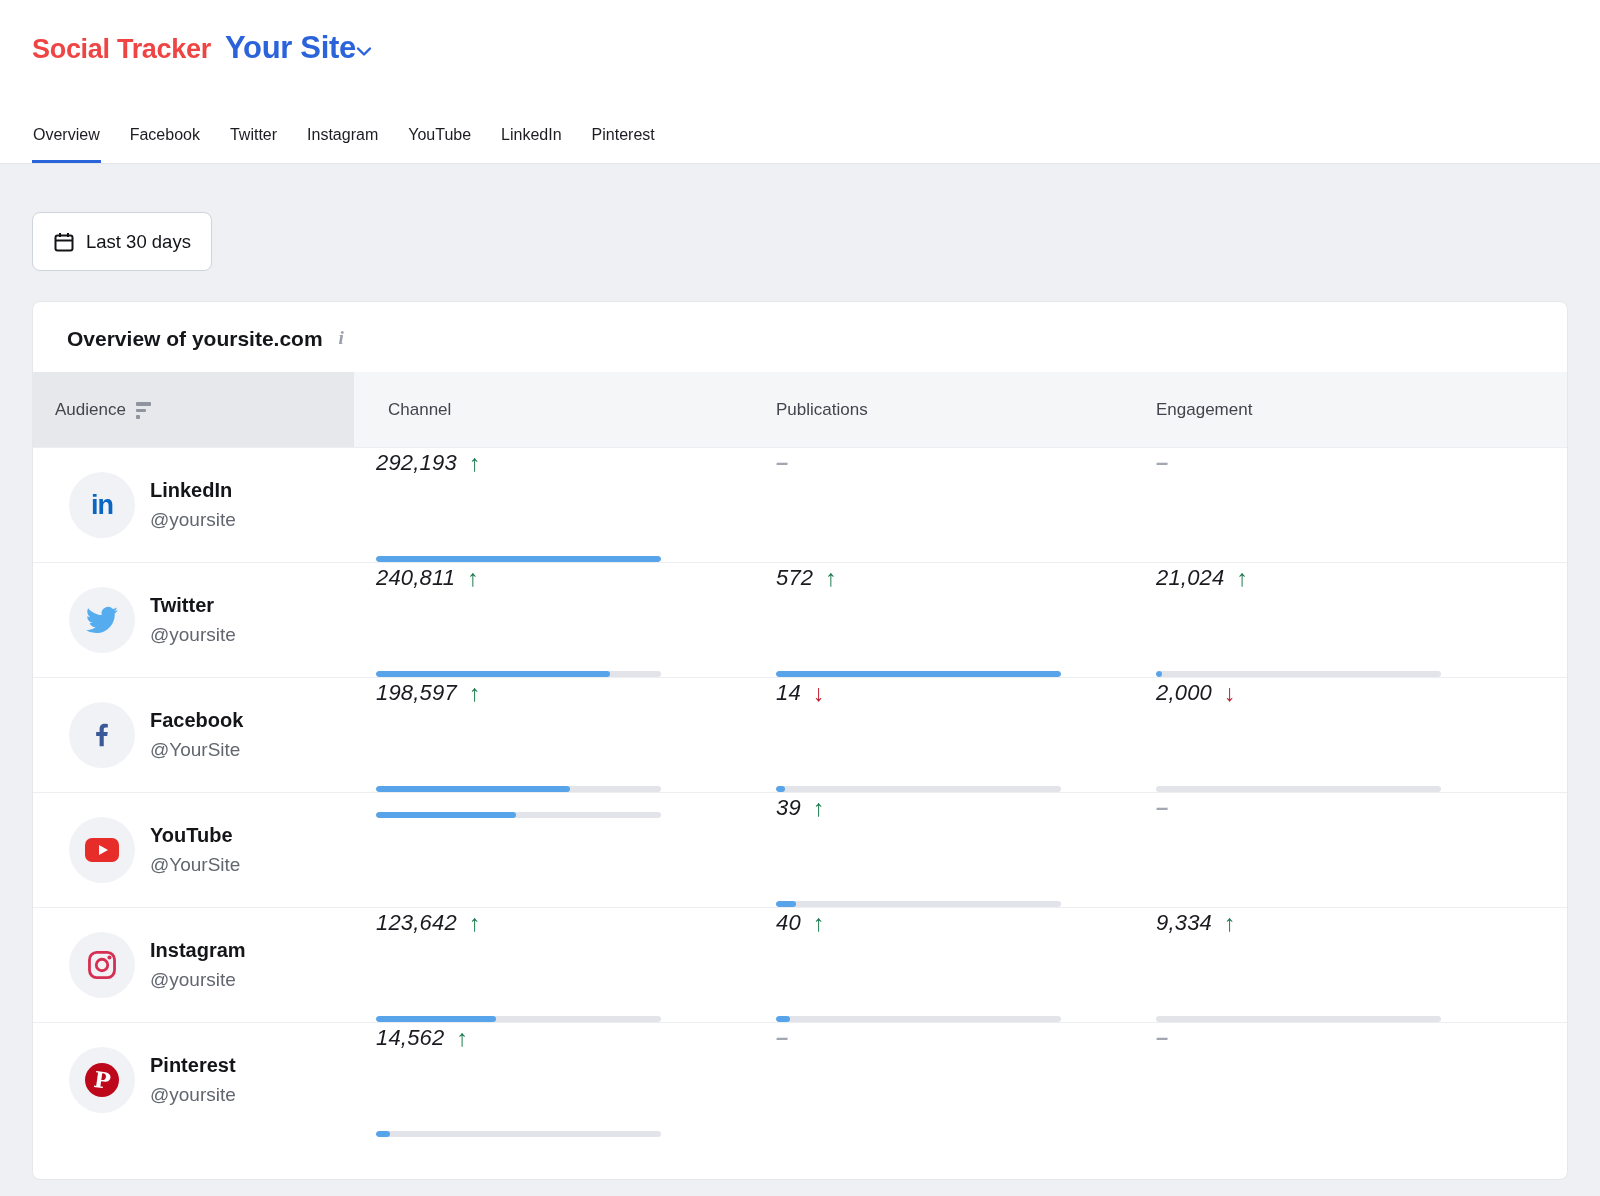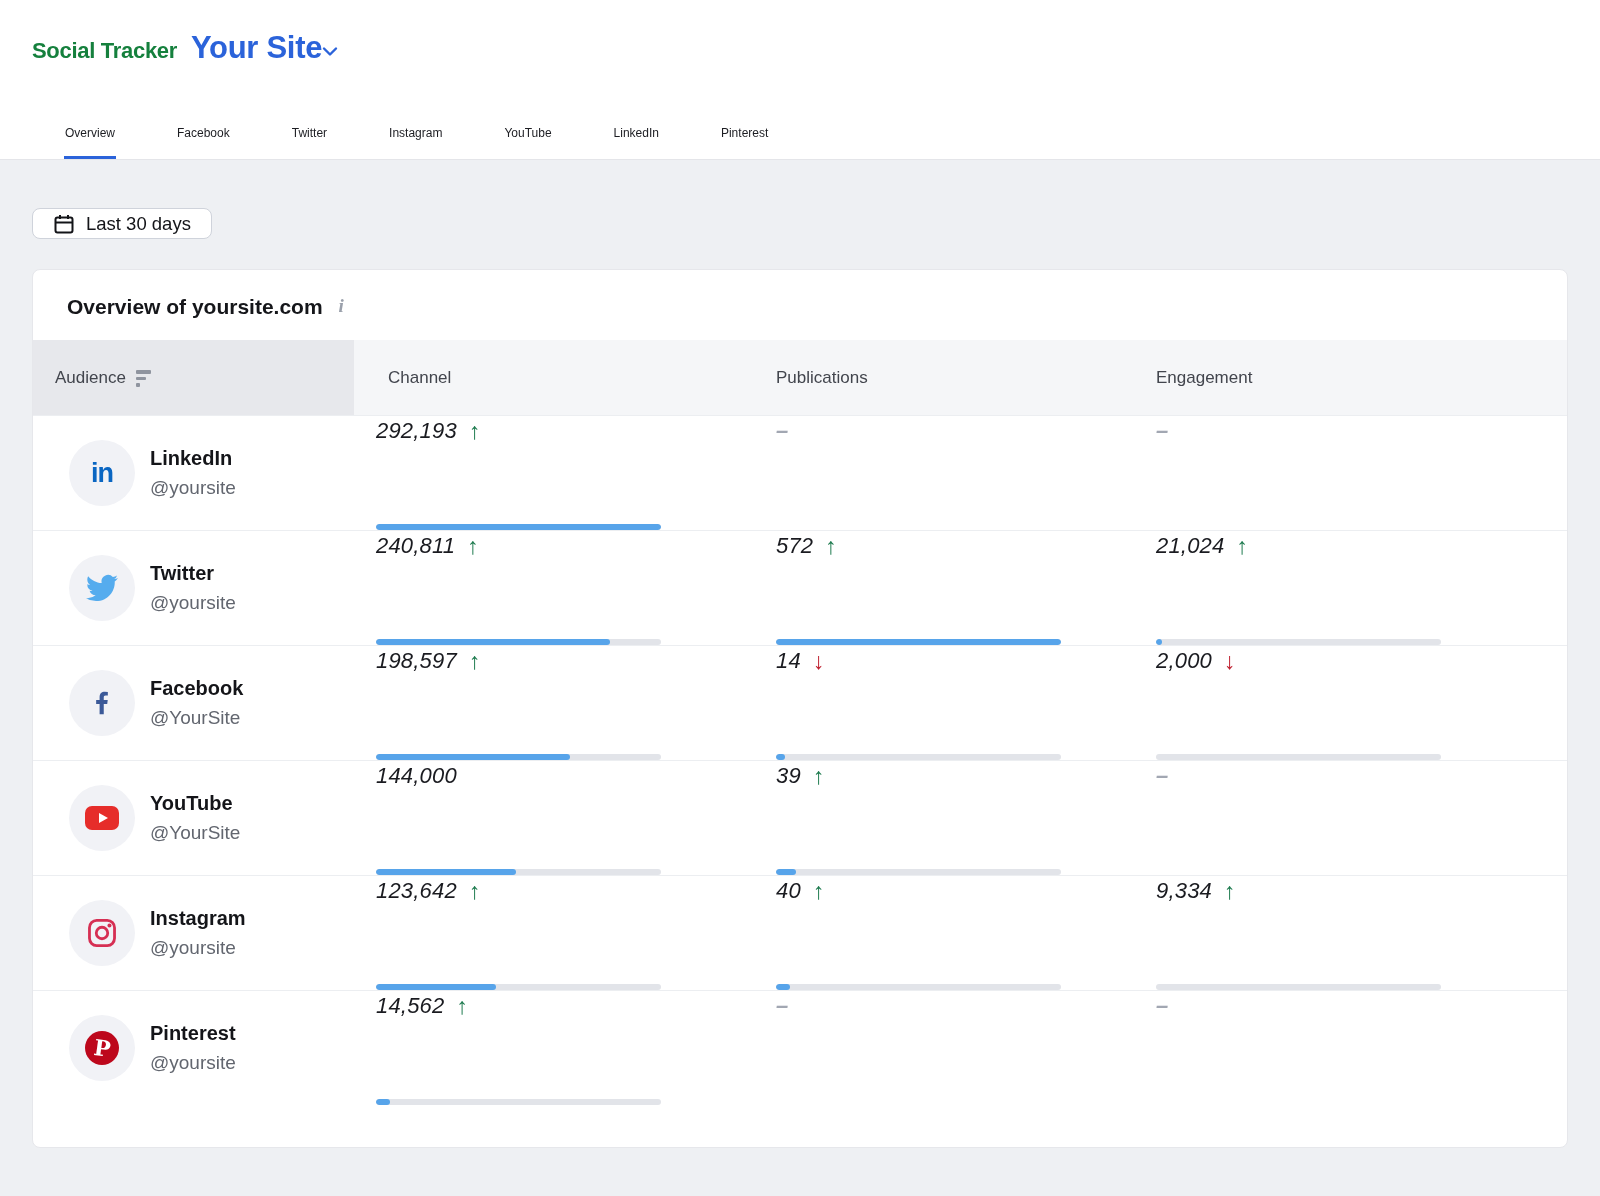--- a/index.html
+++ b/index.html
@@ -6,37 +6,37 @@
   html,body { width:1600px; height:1196px; }
   body {
     font-family:"Liberation Sans","DejaVu Sans",sans-serif;
     background:#eef0f3;
     color:#17181c;
     overflow:hidden;
   }
   
   .top-section { background:#ffffff; padding:30px 32px 0 32px; }
   .page-title-row { display:flex; align-items:baseline; gap:14px; }
-  .page-title { font-size:22px; font-weight:bold; color:#15803d; letter-spacing:-0.3px; }
+  .page-title { font-size:27px; font-weight:bold; color:#ef4444; letter-spacing:-0.3px; }
   .site-switcher { display:flex; align-items:center; cursor:pointer; }
   .site-switcher-label { font-size:31px; font-weight:bold; color:#2b63da; letter-spacing:-0.3px; }
   .chev-blue { margin-top:6px; }
   .tabs { display:flex; gap:28px; margin-top:52px; border-bottom:1px solid #e4e5e9;
           margin-left:-32px; margin-right:-32px; padding:0 32px; }
-  .tab { font-size:12px; color:#1c1d22; padding:8px 1px 16px; cursor:pointer;
-         border-bottom:3px solid transparent;margin-left:32px; }
+  .tab { font-size:16px; color:#1c1d22; padding:8px 1px 16px; cursor:pointer;
+         border-bottom:3px solid transparent; }
   .tab.active { border-bottom-color:#2b63da; font-weight:400; }
   
   .content { padding:48px 32px 0 32px; }
   .filter-row { display:flex; justify-content:space-between; align-items:center; }
   .domain-select { width:355px; height:45px; background:#fff; border:1px solid #cfd3db;
                    border-radius:8px; display:flex; align-items:center; justify-content:space-between;
                    padding:0 18px; cursor:pointer; }
   .domain-select-value { font-size:18px; color:#1b1c21; }
-  .date-btn { height:31px; background:#fff; border:1px solid #cfd3db; border-radius:8px;
+  .date-btn { height:59px; background:#fff; border:1px solid #cfd3db; border-radius:8px;
               display:flex; align-items:center; gap:11px; padding:0 20px; cursor:pointer; }
   .date-btn-label { font-size:18.5px; color:#131418; }
   
   .card { margin-top:30px; background:#fff; border:1px solid #e6e7eb; border-radius:8px;
           overflow:hidden; }
   .card-header { display:flex; align-items:flex-start; gap:12px; padding:25px 34px 21px; }
   .card-title { font-size:21px; font-weight:bold; color:#15161a; }
   .info-icon { font-family:"Liberation Serif","DejaVu Serif",serif; font-style:italic;
                font-weight:bold; font-size:19px; color:#9aa0ab; cursor:pointer; padding:0 4px; }
   
@@ -265,23 +265,20 @@
           <span class="yt-box">
               <span class="yt-tri"></span>
             </span>
         </span>
         <span class="ch-text">
           <span class="ch-name">YouTube</span>
           <span class="ch-handle">@YourSite</span>
         </span>
       </div>
       <div class="metric-cell">
-        <div class="value-line">
-          <span class="metric-value">144,000</span>
-        </div>
         <div class="bar">
             <div class="bar-fill" style="width: 49%;"></div>
           </div>
       </div>
       <div class="metric-cell">
         <div class="value-line">
           <span class="metric-value">39</span>
           <span class="arrow up">↑</span>
         </div>
         <div class="bar">

